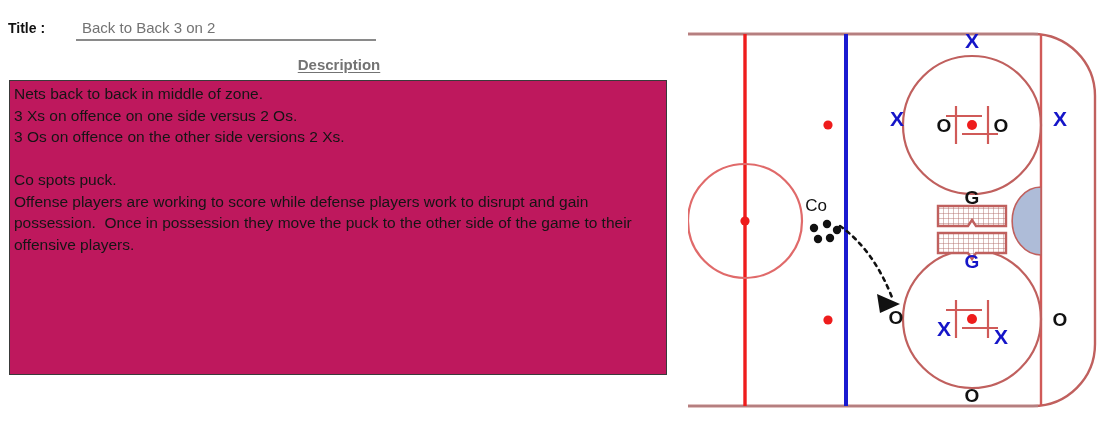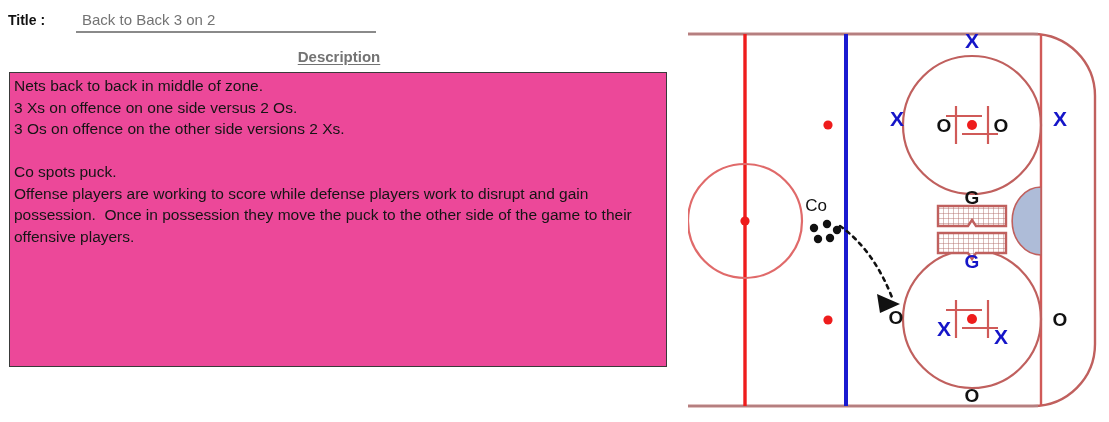--- a/index.html
+++ b/index.html
@@ -1,33 +1,33 @@
 <!DOCTYPE html>
 <html><head>
 <meta charset="utf-8">
 <style>
   html,body{margin:0;padding:0;background:#fff;}
   body{width:1109px;height:422px;position:relative;overflow:hidden;
        font-family:"Liberation Sans","DejaVu Sans",sans-serif;color:#111;}
 
   
-  #left-panel{position:absolute;left:0;top:4px;width:690px;height:334px;}
+  #left-panel{position:absolute;left:0;top:12px;width:690px;height:334px;}
 
   #title-row{position:absolute;left:8px;top:6px;width:660px;height:26px;}
   #title-label{position:absolute;left:0;top:2px;font-size:14px;font-weight:bold;color:#111;}
   #title-value-wrap{position:absolute;left:68px;top:0;width:300px;}
   #title-value{display:block;font-size:15px;color:#737373;padding:1px 4px 3px 6px;}
   #title-underline{display:block;height:2px;background:#8a8a8a;width:300px;}
 
   #description-heading{position:absolute;left:0;top:44px;width:678px;text-align:center;}
   #description-heading span{display:inline-block;font-size:15px;font-weight:bold;color:#737373;
         text-decoration:underline;text-underline-offset:2px;}
 
   #description-box{position:absolute;left:9px;top:68px;width:658px;height:295px;
-        border:1.6px solid #3a3a3a;background:#ec4899;box-sizing:border-box;padding-left:19px;}
+        border:1.6px solid #3a3a3a;background:#be185d;box-sizing:border-box;padding-left:19px;}
   #description-text{position:absolute;left:4px;top:2px;right:4px;font-size:15.5px;
         line-height:21.5px;color:#151515;white-space:pre-wrap;}
 
   
   #rink-panel{position:absolute;left:688px;top:28px;width:418px;height:384px;}
   #rink-svg{display:block;}
 </style>
 </head>
 <body>
 

